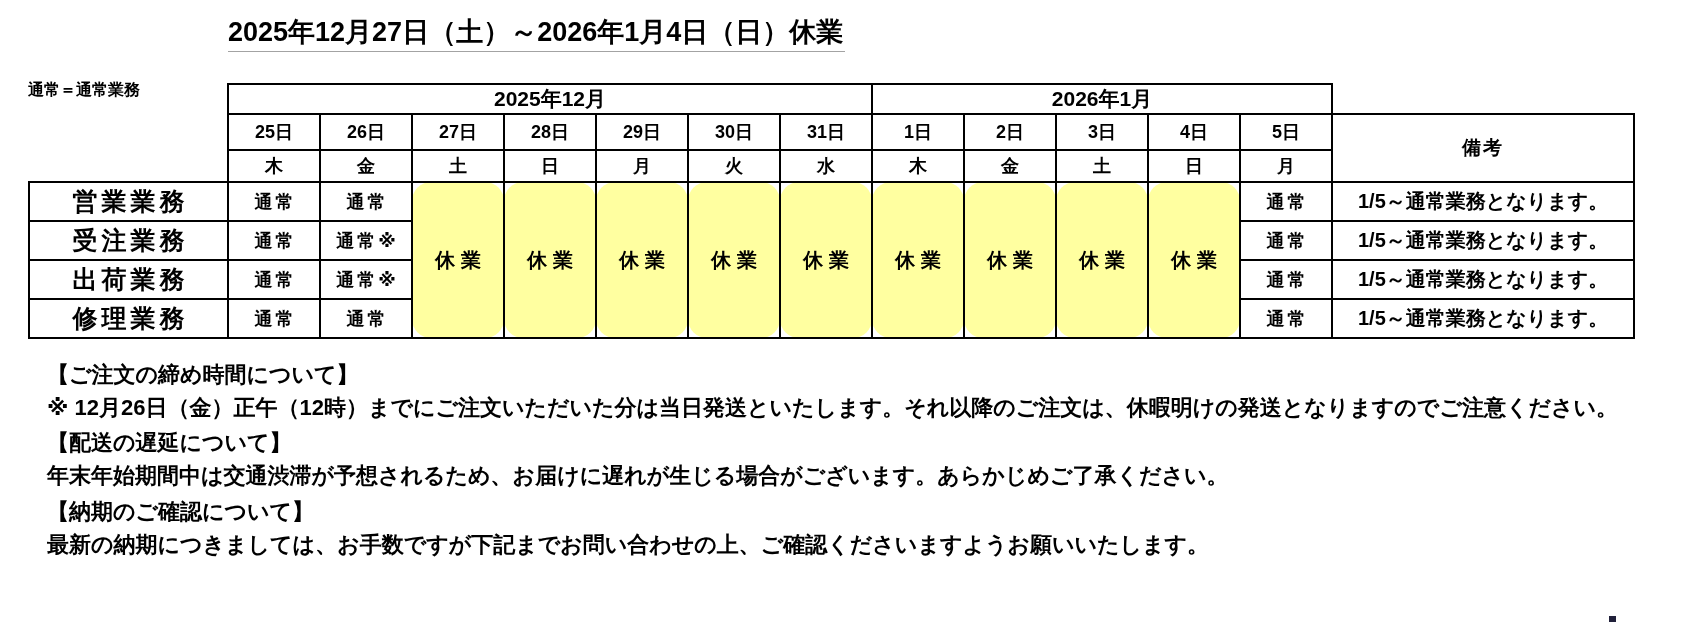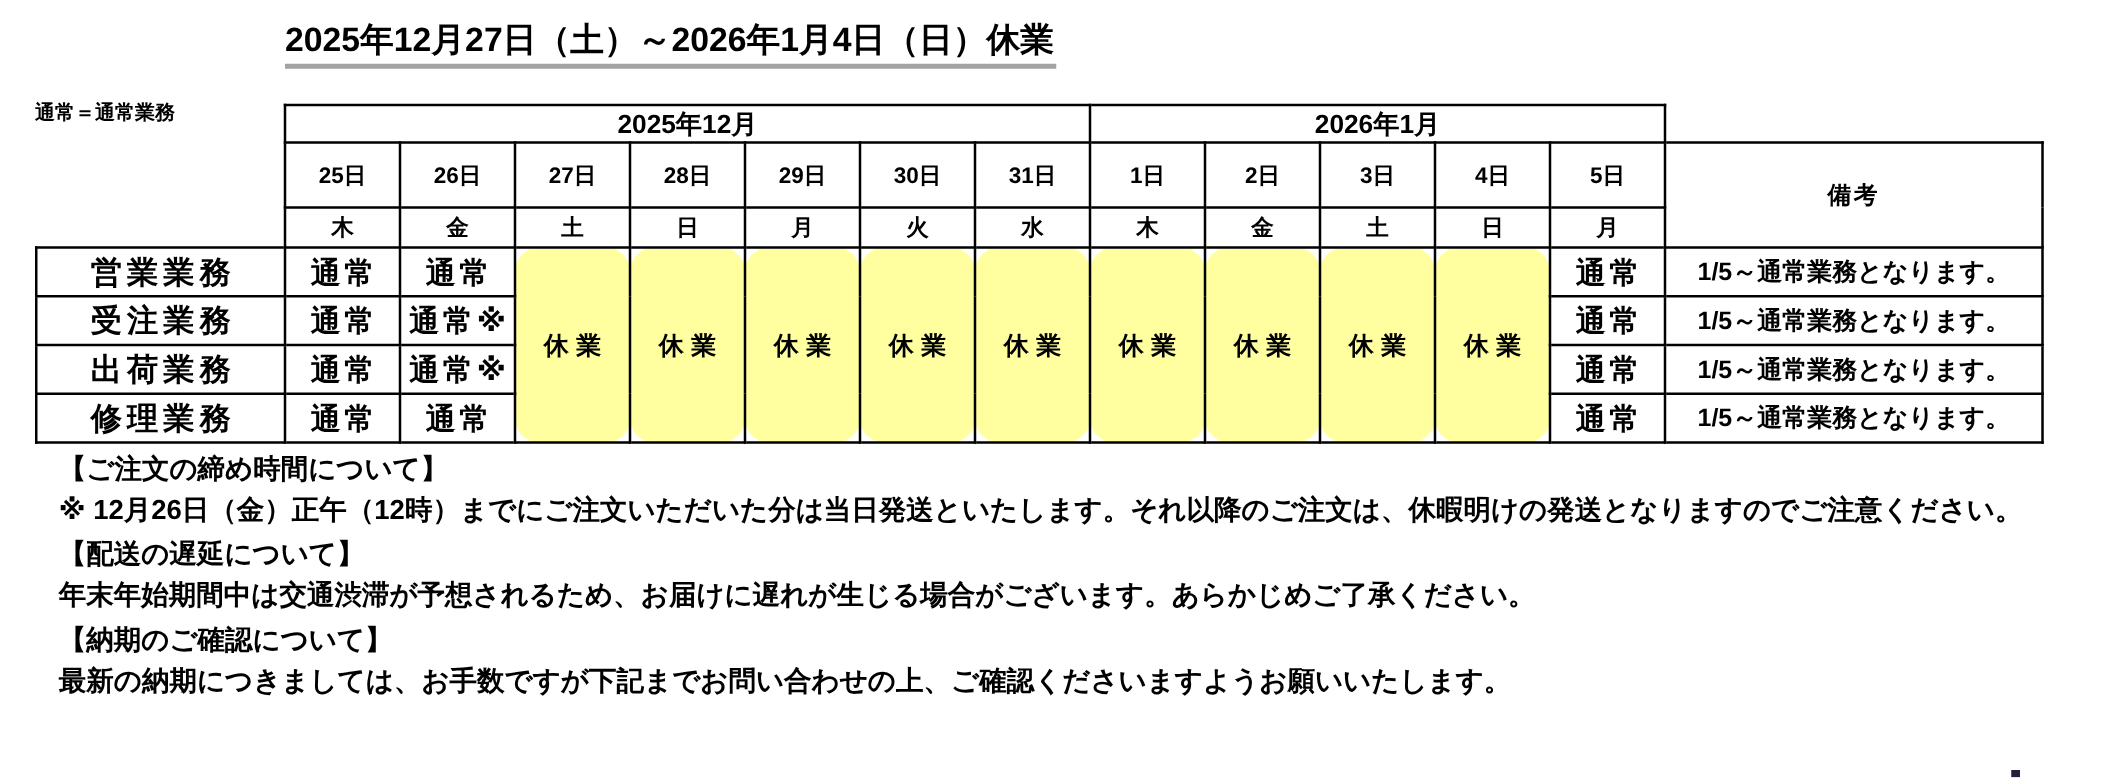--- a/index.html
+++ b/index.html
@@ -5,46 +5,46 @@
   html,body { margin:0; padding:0; background:#ffffff; }
   .page {
     position:relative; width:1695px; height:622px; overflow:hidden;
     background:#ffffff; color:#000;
     font-family:"Liberation Sans","DejaVu Sans",sans-serif;
     font-weight:bold;
   }
   .title {
     position:absolute; left:228px; top:16px; margin:0;
     font-size:27px; line-height:32px;
-    border-bottom:4px solid #a3a3a3; padding:0 2px 3px 0;
+    border-bottom:1px solid #a3a3a3; padding:0 2px 3px 0;
     white-space:nowrap;
   }
   .legend {
     position:absolute; left:28px; top:80px;
     font-size:16px; white-space:nowrap;
   }
   table.cal {
     position:absolute; left:28px; top:83px;
     border-collapse:collapse; table-layout:fixed;
     width:1605px;
   }
   table.cal td {
     border:2px solid #000; padding:0;
     text-align:center; vertical-align:middle;
     font-weight:bold; overflow:hidden;margin-left:10px;
   }
   table.cal td.blank { border:none; }
   tr.r-month { height:30px; }
   td.month { text-align:left; padding-left:6px; font-size:21px; }
-  tr.r-day  { height:52px; font-size:18px; }
+  tr.r-day  { height:36px; font-size:18px; }
   tr.r-wd   { height:32px; font-size:18px; }
   tr.r-body { height:39px; font-size:19px; }
   td.remarks-h { font-size:19px; letter-spacing:2px; }
   td.rowlabel { letter-spacing:4px; text-indent:4px; font-size:25px; }
-  td.status { letter-spacing:3px; text-indent:3px; font-size:24px; }
+  td.status { letter-spacing:3px; text-indent:3px; font-size:18px; }
   td.closed { font-size:20px; letter-spacing:6px; text-indent:6px; background:#ffffa0;border-radius:19px; }
   td.remark { text-align:left; padding-left:4px; font-size:20px; white-space:nowrap; }
   .note { position:absolute; left:16px; width:1650px;margin-left:31px; }
   .note-1 { top:360px; }
   .note-2 { top:428px; }
   .note-3 { top:497px; }
   .note h2, .note p {
     margin:0; font-size:22px; line-height:29px; font-weight:bold; white-space:nowrap;
   }
   .note p { margin-top:4px; }

